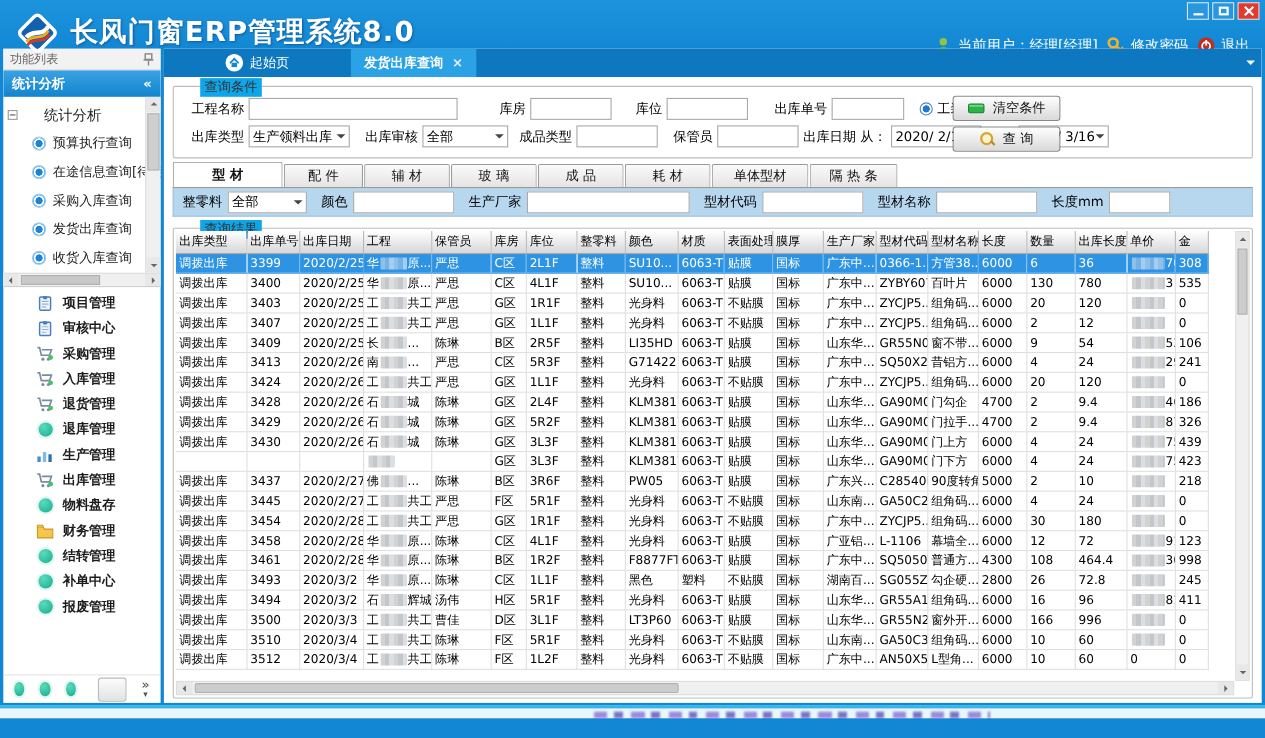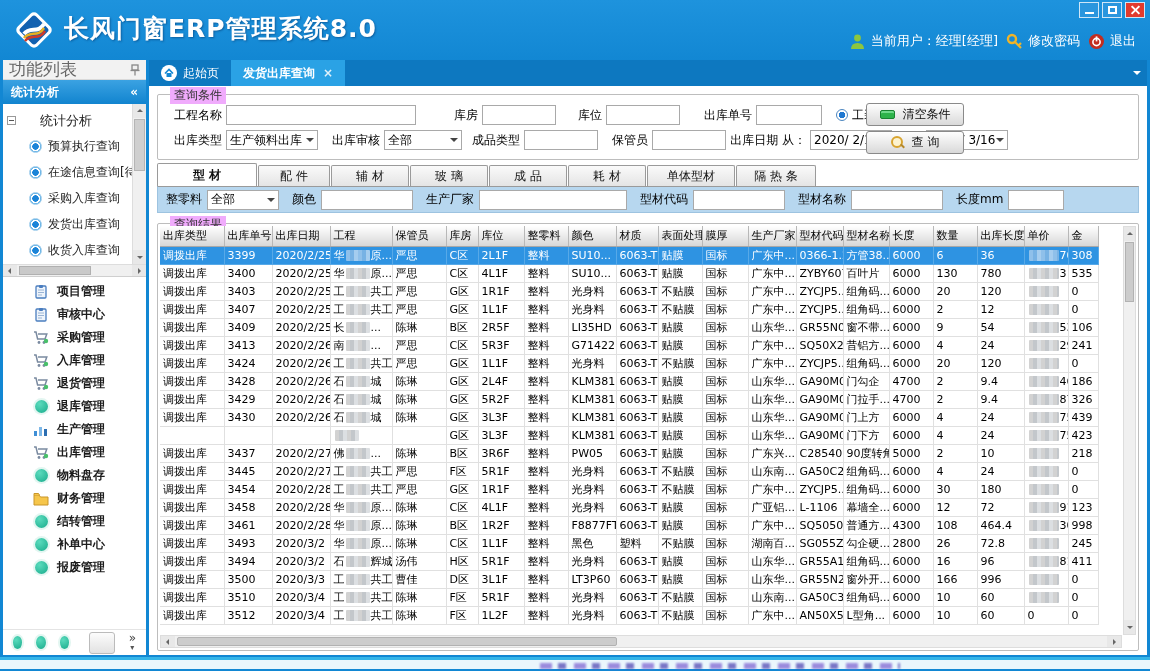--- a/index.html
+++ b/index.html
@@ -1,20 +1,20 @@
 <!DOCTYPE html>
 <html><head>
 <meta charset="utf-8">
 <style>
   * { margin:0; padding:0; box-sizing:border-box; }
   body { font-family:"DejaVu Sans","Liberation Sans",sans-serif; background:#cfe6f4; }
   .screen { width:1150px; height:671px; position:relative; background:#1287d3; overflow:hidden; }
 
   
-  .titlebar { height:60px; background:linear-gradient(#1e93dd,#1287d3); position:relative; }
+  .titlebar { height:44px; background:linear-gradient(#1e93dd,#1287d3); position:relative; }
   .logo { position:absolute; left:12px; top:8px; width:44px; height:44px; }
   .app-title { position:absolute; left:64px; top:12px; color:#fff; font-size:25px; font-weight:bold;
                letter-spacing:1px; text-shadow:1px 1px 2px rgba(0,40,90,.45); }
   .win-controls { position:absolute; top:2px; right:5px; display:flex; gap:3px; }
   .win-btn { width:20px; height:16px; background:#2a96de; border:1px solid #cfe6f7; position:relative; }
   .win-btn.close { background:#e23b2e; }
   .glyph-min { position:absolute; left:5px; bottom:3px; width:9px; height:2px; background:#fff; }
   .glyph-max { position:absolute; left:5px; top:3px; width:9px; height:8px; border:2px solid #fff; }
   .glyph-x1,.glyph-x2 { position:absolute; left:4px; top:6px; width:11px; height:2px; background:#fff; }
   .glyph-x1 { transform:rotate(45deg);} .glyph-x2 { transform:rotate(-45deg);}
@@ -22,21 +22,21 @@
                color:#fff; font-size:13px; }
   .user-area .seg { display:flex; align-items:center; gap:5px; cursor:pointer; }
   .micon { width:17px; height:17px; display:inline-block; }
 
   
   .bodyrow { display:flex; height:597px; background:#1287d3; padding:0 3px 2px 3px; gap:3px; }
 
   
   .sidebar { width:143px; background:#fff; display:flex; flex-direction:column; overflow:hidden; }
   .panel-title { height:20px; background:#f2f2f2; border-bottom:1px solid #d9d9d9; color:#666;
-                 font-size:17px; display:flex; align-items:center; padding:0 6px; justify-content:space-between; }
+                 font-size:11px; display:flex; align-items:center; padding:0 6px; justify-content:space-between; }
   .section-header { height:24px; background:linear-gradient(#3ba2e2,#1184cf); color:#fff; font-size:12px;
                     font-weight:bold; display:flex; align-items:center; padding:0 8px; justify-content:space-between; }
   .tree { height:160px; position:relative; overflow:hidden; font-size:12px; color:#222; padding:4px 16px 0 4px; }
   .tree-root { display:flex; align-items:center; gap:4px; height:25px; font-size:13px; }
   .expander { width:9px; height:9px; border:1px solid #999; background:#fff; position:relative; flex:none; }
   .expander::before { content:""; position:absolute; left:1px; top:3px; width:5px; height:1px; background:#555; }
   .tree-item { display:flex; align-items:center; gap:6px; height:26px; padding-left:22px; white-space:nowrap; cursor:pointer; }
   .bullet { width:13px; height:13px; border-radius:50%; flex:none;
             background:radial-gradient(circle at 50% 50%, #1b84d8 0 3px, #fff 3.5px 4.5px, #6cb6e8 5px 6.5px);
             border:1px solid #9fcdec; }
@@ -60,31 +60,31 @@
   .circle-ic { width:13px; height:13px; border-radius:50%; background:radial-gradient(circle at 35% 30%, #5adbbd, #18ab8b); box-shadow:0 0 0 2px #e3f6f1; }
   .menu-footer { height:26px; border-top:1px solid #e4e4e4; display:flex; align-items:center; gap:14px; padding:0 10px; }
   .cart-btn { width:34px; height:22px; border:1px solid #bbb; border-radius:3px; background:linear-gradient(#fcfcfc,#e2e2e2);
               display:flex; align-items:center; justify-content:center; margin-left:6px; }
   .chev { color:#444; font-size:12px; line-height:10px; text-align:center; }
   .chev .dn { display:block; font-size:8px; color:#555; }
 
   
   .main { flex:1; background:#fff; display:flex; flex-direction:column; overflow:hidden; }
   .tabstrip { height:26px; background:#0d78c0; display:flex; align-items:flex-end; position:relative; }
-  .tab { height:26px; display:flex; align-items:center; gap:6px; padding:0 12px; color:#fff; font-size:12px; cursor:pointer; }
+  .tab { height:26px; display:flex; align-items:center; gap:6px; padding:0 12px; color:#fff; font-size:12px; cursor:pointer;margin-left:44px; }
   .tab.active { background:#2aa2e5; font-weight:bold; }
   .tab .homeic { width:16px; height:16px; border-radius:50%; background:#fff; color:#1287d3; font-size:11px;
                  display:flex; align-items:center; justify-content:center; }
   .tab .closex { color:#dff1fb; font-size:12px; margin-left:2px; }
   .strip-dd { position:absolute; right:6px; top:11px; border:4px solid transparent; border-top-color:#fff; }
 
   
   .qwrap { padding:8px 8px 2px 8px; }
   .groupbox { border:1px solid #bdbdbd; border-radius:2px; position:relative; padding:10px 6px 4px 6px; }
-  .gb-label { position:absolute; top:-8px; left:12px; background:#f0abfc; padding:0 4px; font-size:12px; color:#333; }
+  .gb-label { position:absolute; top:-8px; left:24px; background:#0ea5e9; padding:0 4px; font-size:12px; color:#333; }
   .frow { display:flex; align-items:center; margin-bottom:5px; font-size:12px; color:#000; position:relative; }
   .flabel { text-align:right; padding-right:4px; white-space:nowrap; }
   .tbox { border:1px solid #a9a9a9; background:#fff; height:20px; }
   .select { border:1px solid #a9a9a9; background:#fff; height:20px; display:flex; align-items:center;
             justify-content:space-between; padding:0 3px; font-size:12px; }
   .select .arr { border:4px solid transparent; border-top-color:#444; margin-top:4px; }
   .radio { width:12px; height:12px; border-radius:50%; border:1px solid #7a9ab5; background:#fff; position:relative; }
   .radio.on { background:radial-gradient(circle, #1f78d1 0 3px, #fff 3.5px); border-color:#4c86c0; }
   .btn { height:23px; border:1px solid #8a8a8a; border-radius:3px; background:linear-gradient(#fefefe,#d9d9d9);
          display:flex; align-items:center; justify-content:center; gap:8px; font-size:12px; color:#111; cursor:pointer; }

